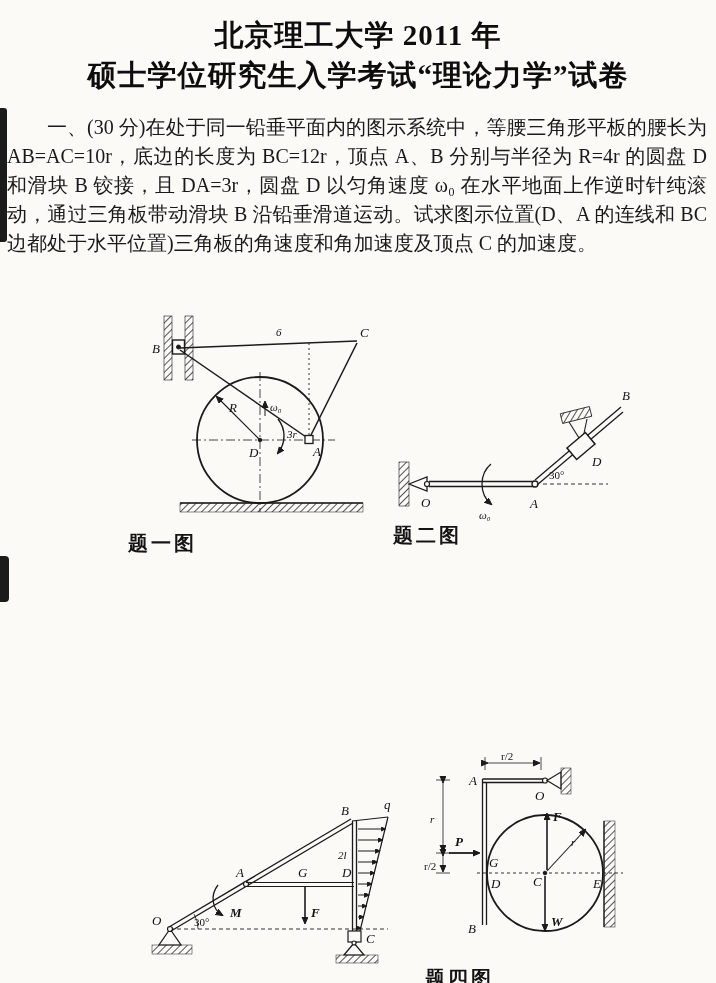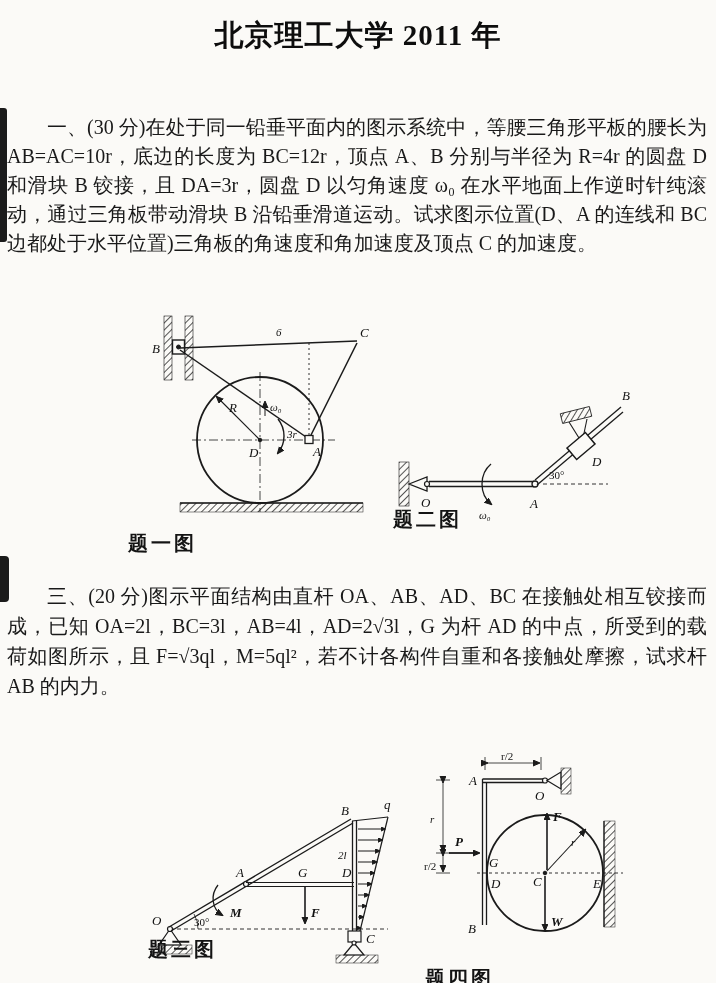--- a/index.html
+++ b/index.html
@@ -15,21 +15,21 @@
   .p2{top:236px}
   .p3{top:578px;line-height:30px}
   .p4{top:666px}
   .fig{position:absolute}
   .f1{left:128px;top:316px}
   .f2{left:393px;top:376px}
   .f3{left:148px;top:793px}
   .f4{left:423px;top:753px}
   .cap{position:absolute;font-size:20px;font-weight:bold;letter-spacing:3px;text-align:left;color:#141414;}
   .c1{left:128px;top:530px;width:265px}
-  .c2{left:393px;top:506px;width:237px}
+  .c2{left:393px;top:522px;width:237px}
   .c3{left:148px;top:936px;width:265px}
   .c4{left:425px;top:965px;width:130px}
   .artifact{position:absolute;background:#1b1b1b;}
   .a1{left:0;top:108px;width:7px;height:134px;border-radius:0 3px 3px 0}
   .a2{left:0;top:556px;width:9px;height:46px;border-radius:0 4px 4px 0}
   svg{overflow:visible}
   svg text{font-family:"Liberation Serif","DejaVu Serif",serif;font-style:italic;fill:#111;font-size:13px;}
   svg text.deg{font-style:normal;font-size:11px;}
   svg text.sm{font-size:11px;}
   svg text.bold{font-weight:bold;}
@@ -37,23 +37,23 @@
 </style>
 </head>
 <body>
 
 <div class="page">
 
   <div class="artifact a1"></div>
   <div class="artifact a2"></div>
 
   <h1 class="title t1">北京理工大学 2011 年</h1>
+  <h1 class="title t2">硕士学位研究生入学考试“理论力学”试卷</h1>
 
   <p class="para p1">一、(30 分)在处于同一铅垂平面内的图示系统中，等腰三角形平板的腰长为 AB=AC=10r，底边的长度为 BC=12r，顶点 A、B 分别与半径为 R=4r 的圆盘 D 和滑块 B 铰接，且 DA=3r，圆盘 D 以匀角速度 ω₀ 在水平地面上作逆时针纯滚动，通过三角板带动滑块 B 沿铅垂滑道运动。试求图示位置(D、A 的连线和 BC 边都处于水平位置)三角板的角速度和角加速度及顶点 C 的加速度。</p>
-  <p class="para p3">三、(20 分)图示平面结构由直杆 OA、AB、AD、BC 在接触处相互铰接而成，已知 OA=2l，BC=3l，AB=4l，AD=2√3l，G 为杆 AD 的中点，所受到的载荷如图所示，且 F=√3ql，M=5ql²，若不计各构件自重和各接触处摩擦，试求杆 AB 的内力。</p>
 
   <svg class="fig f1" width="265" height="212" viewBox="0 0 265 212">
     <defs>
       <pattern id="hp1" width="5" height="5" patternUnits="userSpaceOnUse" patternTransform="rotate(45)">
         <line x1="0" y1="0" x2="0" y2="5" stroke="#2a2a2a" stroke-width="1.5"></line>
       </pattern>
       <marker id="ah1" markerWidth="8" markerHeight="8" refX="6" refY="3" orient="auto" markerUnits="userSpaceOnUse">
         <path d="M0,0 L7,3 L0,6 z" fill="#1b1b1b" stroke="none"></path>
       </marker>
     </defs>
@@ -194,21 +194,20 @@
     </g>
     <text x="236" y="16">q</text>
     <g>
       <rect x="200" y="138" width="13" height="11" fill="#fbfaf7" stroke-width="1.2"></rect>
       <polygon points="206,150 196,162 216,162" fill="#fbfaf7" stroke-width="1.2"></polygon>
       <rect x="188" y="162" width="42" height="8" fill="url(#hp3)" stroke-width="0.5"></rect>
       <circle cx="206" cy="150" r="2" fill="#fbfaf7" stroke-width="1.1"></circle>
     </g>
     <text x="218" y="150">C</text>
   </svg>
-  <div class="cap c3">题三图</div>
 
   <svg class="fig f4" width="237" height="182" viewBox="0 0 237 182">
     <defs>
       <pattern id="hp4" width="5" height="5" patternUnits="userSpaceOnUse" patternTransform="rotate(45)">
         <line x1="0" y1="0" x2="0" y2="5" stroke="#2a2a2a" stroke-width="1.5"></line>
       </pattern>
       <marker id="ah4" markerWidth="8" markerHeight="8" refX="6" refY="3" orient="auto" markerUnits="userSpaceOnUse">
         <path d="M0,0 L7,3 L0,6 z" fill="#1b1b1b" stroke="none"></path>
       </marker>
     </defs>

